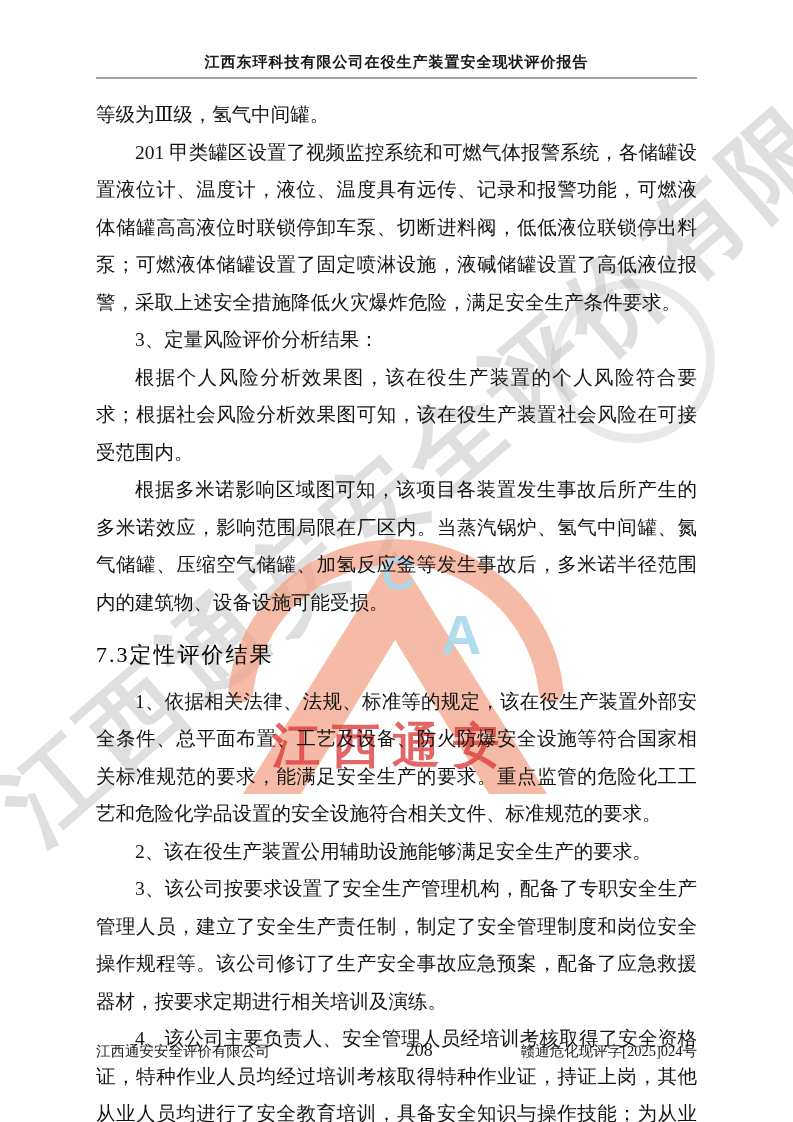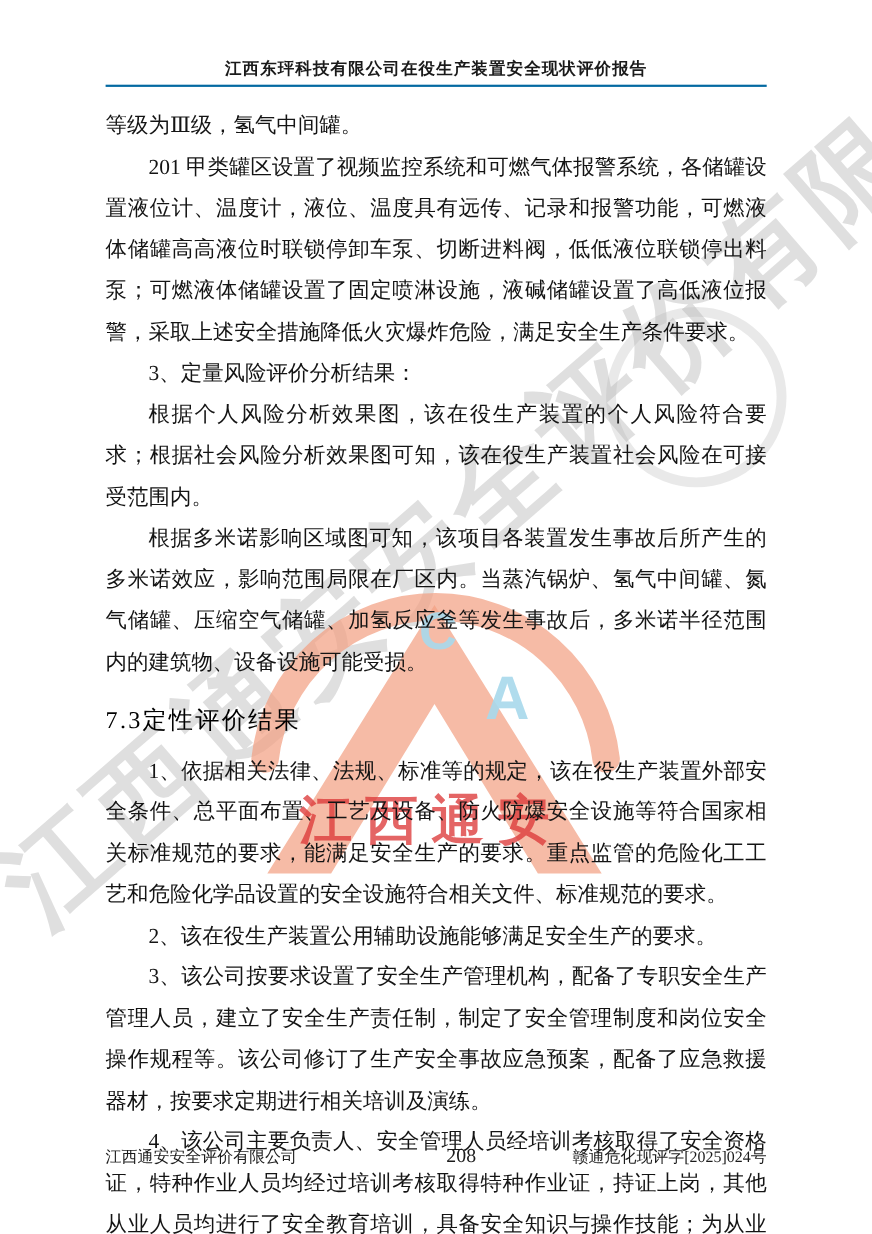--- a/index.html
+++ b/index.html
@@ -29,21 +29,21 @@
     font-size:48px;font-weight:bold;letter-spacing:12px;white-space:nowrap;
     color:rgba(220,58,58,0.78);
     font-family:Liberation Mono, monospace;
   }
 
   
   .doc{position:absolute;inset:0;z-index:1;}
   .header{
     position:absolute;top:53px;left:96px;width:601px;
     text-align:center;font-size:15px;letter-spacing:1px;
-    padding-bottom:5px;border-bottom:2px solid #0369a1;
+    padding-bottom:5px;border-bottom:2px solid #a3a3a3;
     font-weight:bold;color:#1a1a1a;
   }
   .content{
     position:absolute;top:96px;left:96px;width:601px;
     font-size:19.5px;line-height:37.5px;text-align:justify;
     color:#141414;
   }
   .content p{margin:0;}
   .content p.indent{text-indent:2em;}
   .content h2{

